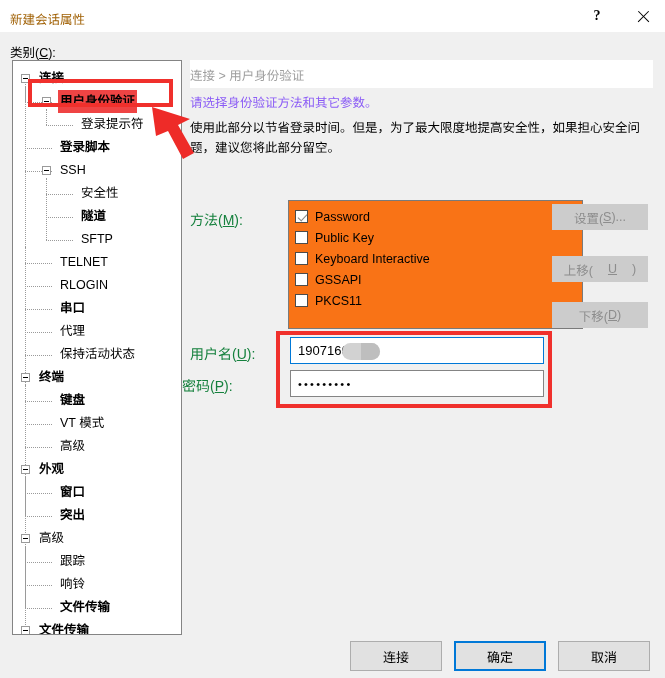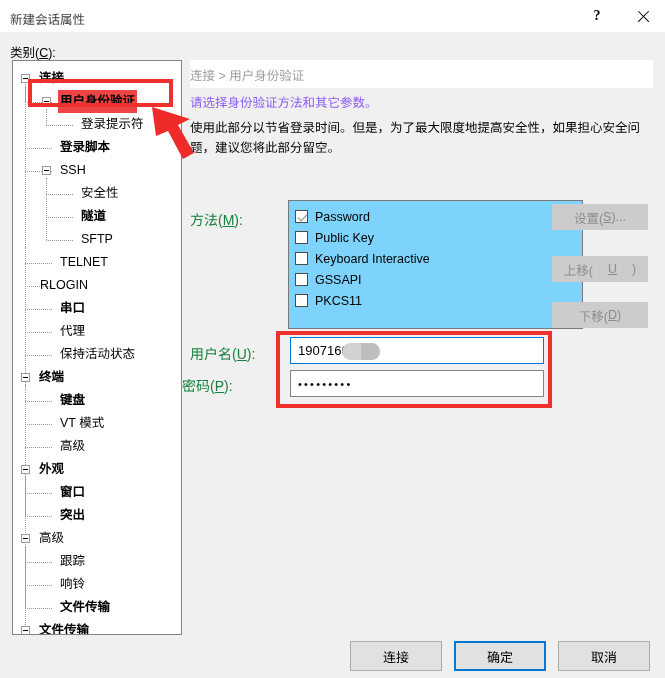--- a/index.html
+++ b/index.html
@@ -24,21 +24,21 @@
     position: absolute;
     left: 0; top: 0;
     width: 665px; height: 32px;
     background: #ffffff;
     box-sizing: border-box;
   }
   .titlebar-text {
     position: absolute;
     left: 10px; top: 9px;
     font-size: 12.5px;
-    color: #404040;
+    color: #a16207;
     white-space: nowrap;
   }
   .titlebar-btn {
     position: absolute;
     top: 0;
     height: 32px;
     width: 44px;
     display: flex;
     align-items: center;
     justify-content: center;
@@ -185,21 +185,21 @@
     white-space: nowrap;
   }
   #methods-label { left: 190px; top: 209px; }
   #username-label { left: 190px; top: 343px; }
   #password-label { left: 182px; top: 375px; }
 
   .methods-box {
     position: absolute;
     left: 288px; top: 200px;
     width: 295px; height: 129px;
-    background: #7dd3fc;
+    background: #f97316;
     border: 1px solid #7a7a7a;
     box-sizing: border-box;
     padding: 5px 0 0 6px;
     overflow: hidden;
   }
   .method-item {
     display: flex;
     align-items: center;
     height: 21px;
     font-size: 12.5px;
@@ -347,21 +347,21 @@
   <div class="tree-inner" id="tree-inner">
       <div class="tree-node bold"><span class="expander" style="left: 8px;"></span><span class="node-label" style="margin-left: 24px;">连接</span></div>
       <div class="tree-node bold selected"><span class="expander" style="left: 29px;"></span><span class="node-label" style="margin-left: 45px;">用户身份验证</span></div>
       <div class="tree-node"><span class="node-label" style="margin-left: 66px;">登录提示符</span></div>
       <div class="tree-node bold"><span class="node-label" style="margin-left: 45px;">登录脚本</span></div>
       <div class="tree-node"><span class="expander" style="left: 29px;"></span><span class="node-label" style="margin-left: 45px;">SSH</span></div>
       <div class="tree-node"><span class="node-label" style="margin-left: 66px;">安全性</span></div>
       <div class="tree-node bold"><span class="node-label" style="margin-left: 66px;">隧道</span></div>
       <div class="tree-node"><span class="node-label" style="margin-left: 66px;">SFTP</span></div>
       <div class="tree-node"><span class="node-label" style="margin-left: 45px;">TELNET</span></div>
-      <div class="tree-node"><span class="node-label" style="margin-left: 25px;">RLOGIN</span></div>
+      <div class="tree-node"><span class="node-label" style="margin-left: 45px;">RLOGIN</span></div>
       <div class="tree-node bold"><span class="node-label" style="margin-left: 45px;">串口</span></div>
       <div class="tree-node"><span class="node-label" style="margin-left: 45px;">代理</span></div>
       <div class="tree-node"><span class="node-label" style="margin-left: 45px;">保持活动状态</span></div>
       <div class="tree-node bold"><span class="expander" style="left: 8px;"></span><span class="node-label" style="margin-left: 24px;">终端</span></div>
       <div class="tree-node bold"><span class="node-label" style="margin-left: 45px;">键盘</span></div>
       <div class="tree-node"><span class="node-label" style="margin-left: 45px;">VT 模式</span></div>
       <div class="tree-node"><span class="node-label" style="margin-left: 45px;">高级</span></div>
       <div class="tree-node bold"><span class="expander" style="left: 8px;"></span><span class="node-label" style="margin-left: 24px;">外观</span></div>
       <div class="tree-node bold"><span class="node-label" style="margin-left: 45px;">窗口</span></div>
       <div class="tree-node bold"><span class="node-label" style="margin-left: 45px;">突出</span></div>

